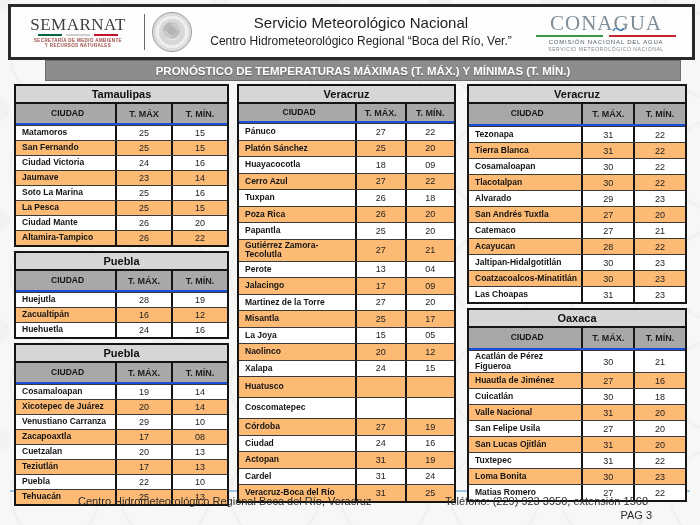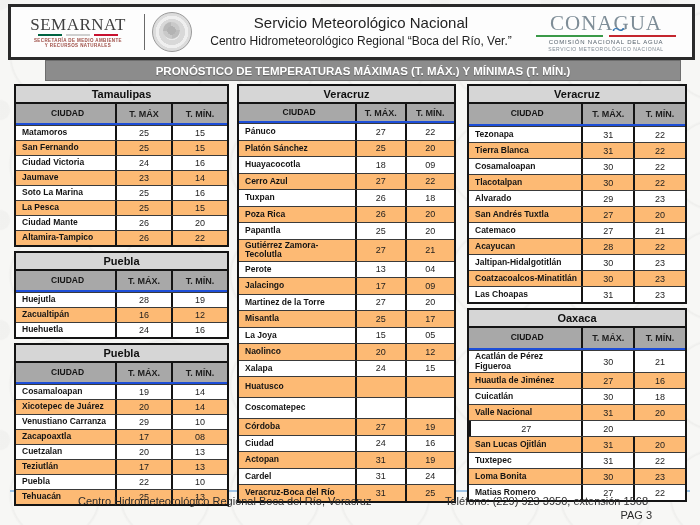--- a/index.html
+++ b/index.html
@@ -453,20 +453,21 @@
             <div class="cell city">Cuicatlán</div>
             <div class="cell num">30</div>
             <div class="cell num">18</div>
           </div>
           <div class="trow alt">
             <div class="cell city">Valle Nacional</div>
             <div class="cell num">31</div>
             <div class="cell num">20</div>
           </div>
           <div class="trow">
+            <div class="cell city">San Felipe Usila</div>
             <div class="cell num">27</div>
             <div class="cell num">20</div>
           </div>
           <div class="trow alt">
             <div class="cell city">San Lucas Ojitlán</div>
             <div class="cell num">31</div>
             <div class="cell num">20</div>
           </div>
           <div class="trow">
             <div class="cell city">Tuxtepec</div>

